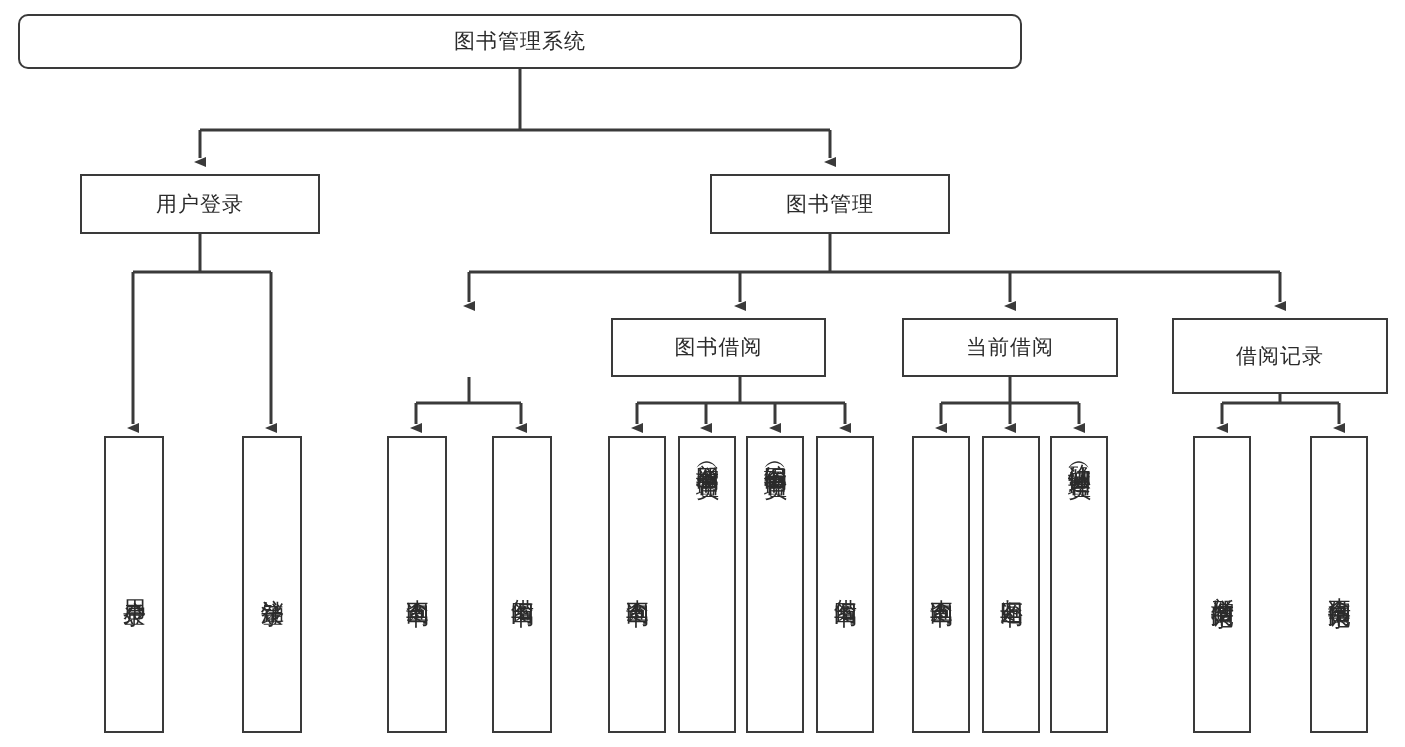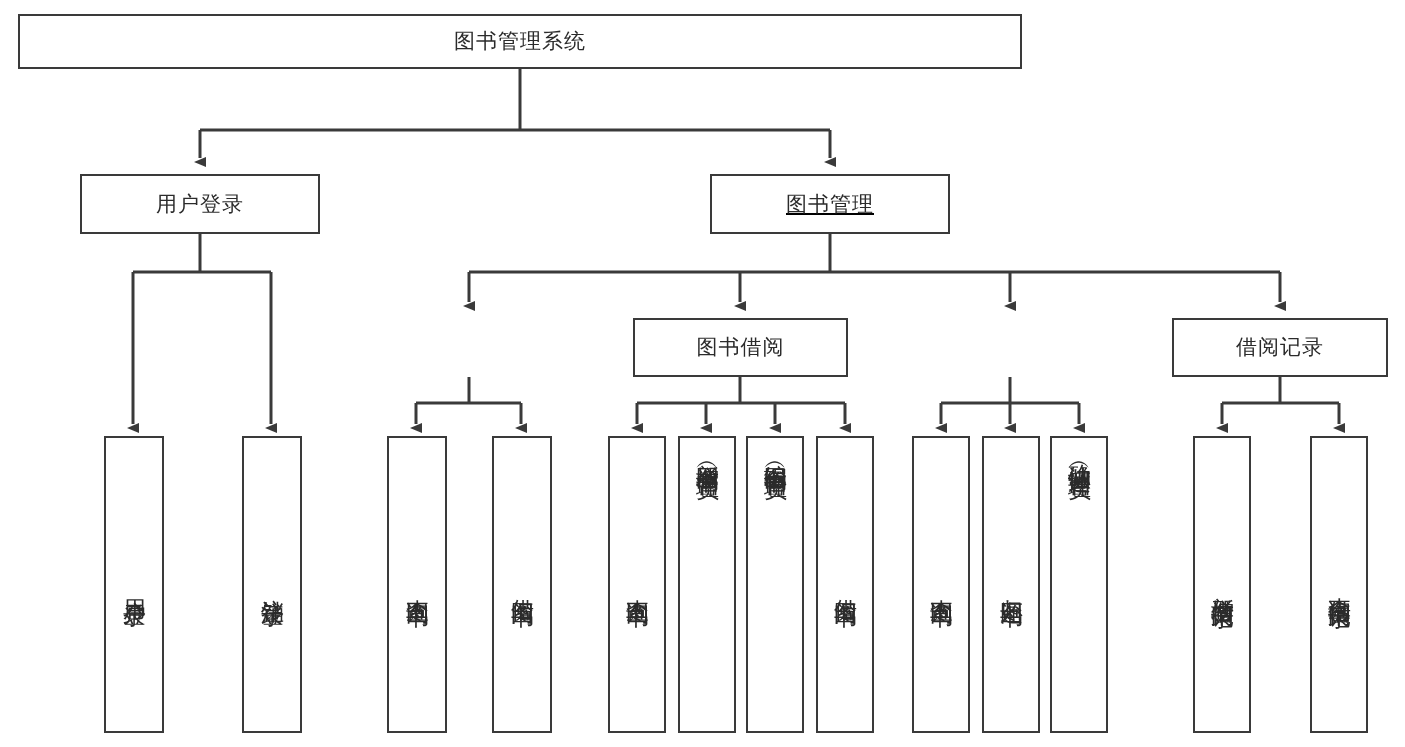--- a/index.html
+++ b/index.html
@@ -127,39 +127,42 @@
       <path d="M1010,403 L1010,424" marker-end="url(#arrow)"></path>
       <path d="M1079,403 L1079,424" marker-end="url(#arrow)"></path>
 
       <path d="M1280,377 L1280,403"></path>
       <path d="M1222,403 L1339,403"></path>
       <path d="M1222,403 L1222,424" marker-end="url(#arrow)"></path>
       <path d="M1339,403 L1339,424" marker-end="url(#arrow)"></path>
     </g>
   </svg>
 
-  <div class="node-box horizontal" style="left:18px; top:14px; width:1004px; height:55px;">
+  <div class="node-box horizontal" style="left:18px; top:14px; width:1004px; height:55px;border-radius:10px;">
     <span class="node-label">图书管理系统</span>
   </div>
 
   <div class="node-box horizontal" style="left:80px; top:174px; width:240px; height:60px;">
     <span class="node-label">用户登录</span>
   </div>
 
-  <div class="node-box horizontal" style="left:710px; top:174px; width:240px; height:60px;text-decoration:underline;">
+  <div class="node-box horizontal" style="left:710px; top:174px; width:240px; height:60px;">
     <span class="node-label">图书管理</span>
   </div>
 
 
-  <div class="node-box horizontal" style="left:633px; top:318px; width:215px; height:59px;">
+  <div class="node-box horizontal" style="left:611px; top:318px; width:215px; height:59px;">
     <span class="node-label">图书借阅</span>
   </div>
 
-
-  <div class="node-box horizontal" style="left:1172px; top:318px; width:216px; height:59px;">
+  <div class="node-box horizontal" style="left:902px; top:318px; width:216px; height:59px;">
+    <span class="node-label">当前借阅</span>
+  </div>
+
+  <div class="node-box horizontal" style="left:1172px; top:318px; width:216px; height:76px;">
     <span class="node-label">借阅记录</span>
   </div>
 
   <div class="node-box vertical centered" style="left:104px; top:436px; width:60px; height:297px;">
     <span class="node-label">用户登录</span>
   </div>
 
   <div class="node-box vertical centered" style="left:242px; top:436px; width:60px; height:297px;">
     <span class="node-label">注销登录</span>
   </div>

